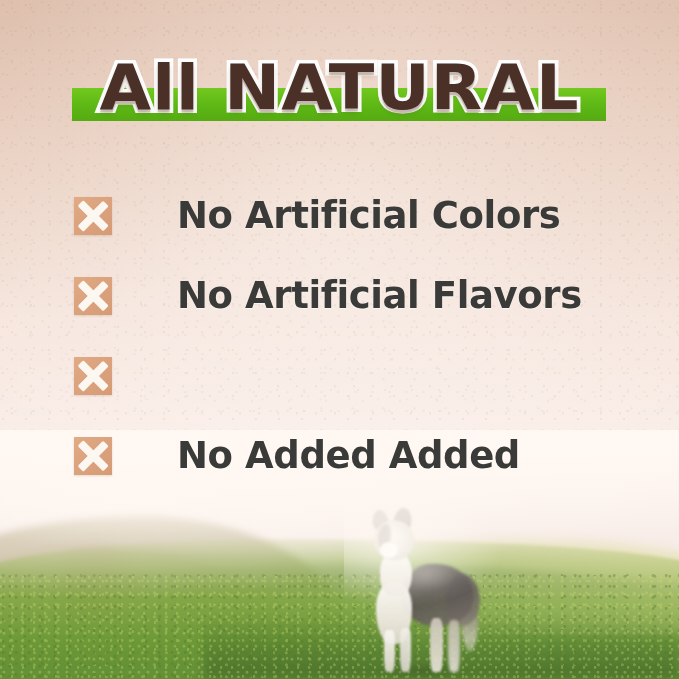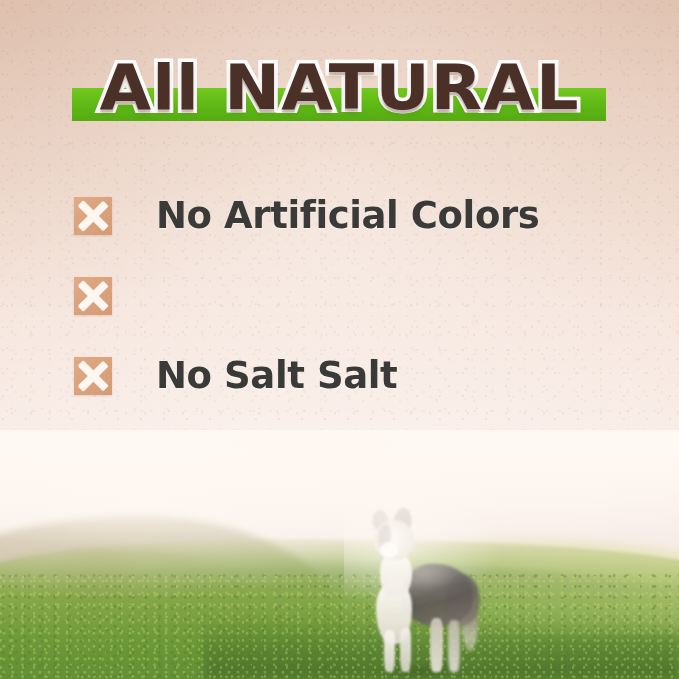--- a/index.html
+++ b/index.html
@@ -312,21 +312,21 @@
     top: 50%;
     width: 7.5px;
     height: 36px;
     background: #fdf7f2;
     border-radius: 1.5px;
   }
   .x-icon::before { transform: translate(-50%,-50%) rotate(45deg); }
   .x-icon::after  { transform: translate(-50%,-50%) rotate(-45deg); }
 
   .feature-label {
-    margin-left: 44px;
+    margin-left: 65px;
     font-family: "DejaVu Sans", sans-serif;
     font-weight: 700;
     font-size: 37px;
     line-height: 40px;
     color: #3a3a38;
     letter-spacing: -0.4px;
     white-space: nowrap;
     text-shadow: 0 1px 1px rgba(255,255,255,.55);
   }
 </style>
@@ -384,25 +384,29 @@
     <div class="title-text">All NATURAL</div>
   </div>
 
   <div class="features">
 
     <div class="feature-row">
       <div class="x-icon"></div>
       <div class="feature-label">No Artificial Colors</div>
     </div>
 
+    <div class="feature-row">
+      <div class="x-icon"></div>
+      <div class="feature-label">No Artificial Flavors</div>
+    </div>
 
     <div class="feature-row">
       <div class="x-icon"></div>
     </div>
 
     <div class="feature-row">
       <div class="x-icon"></div>
-      <div class="feature-label">No Salt Salt</div>
+      <div class="feature-label">No Added Added</div>
     </div>
 
   </div>
 
 </div>
 
 </body></html>

